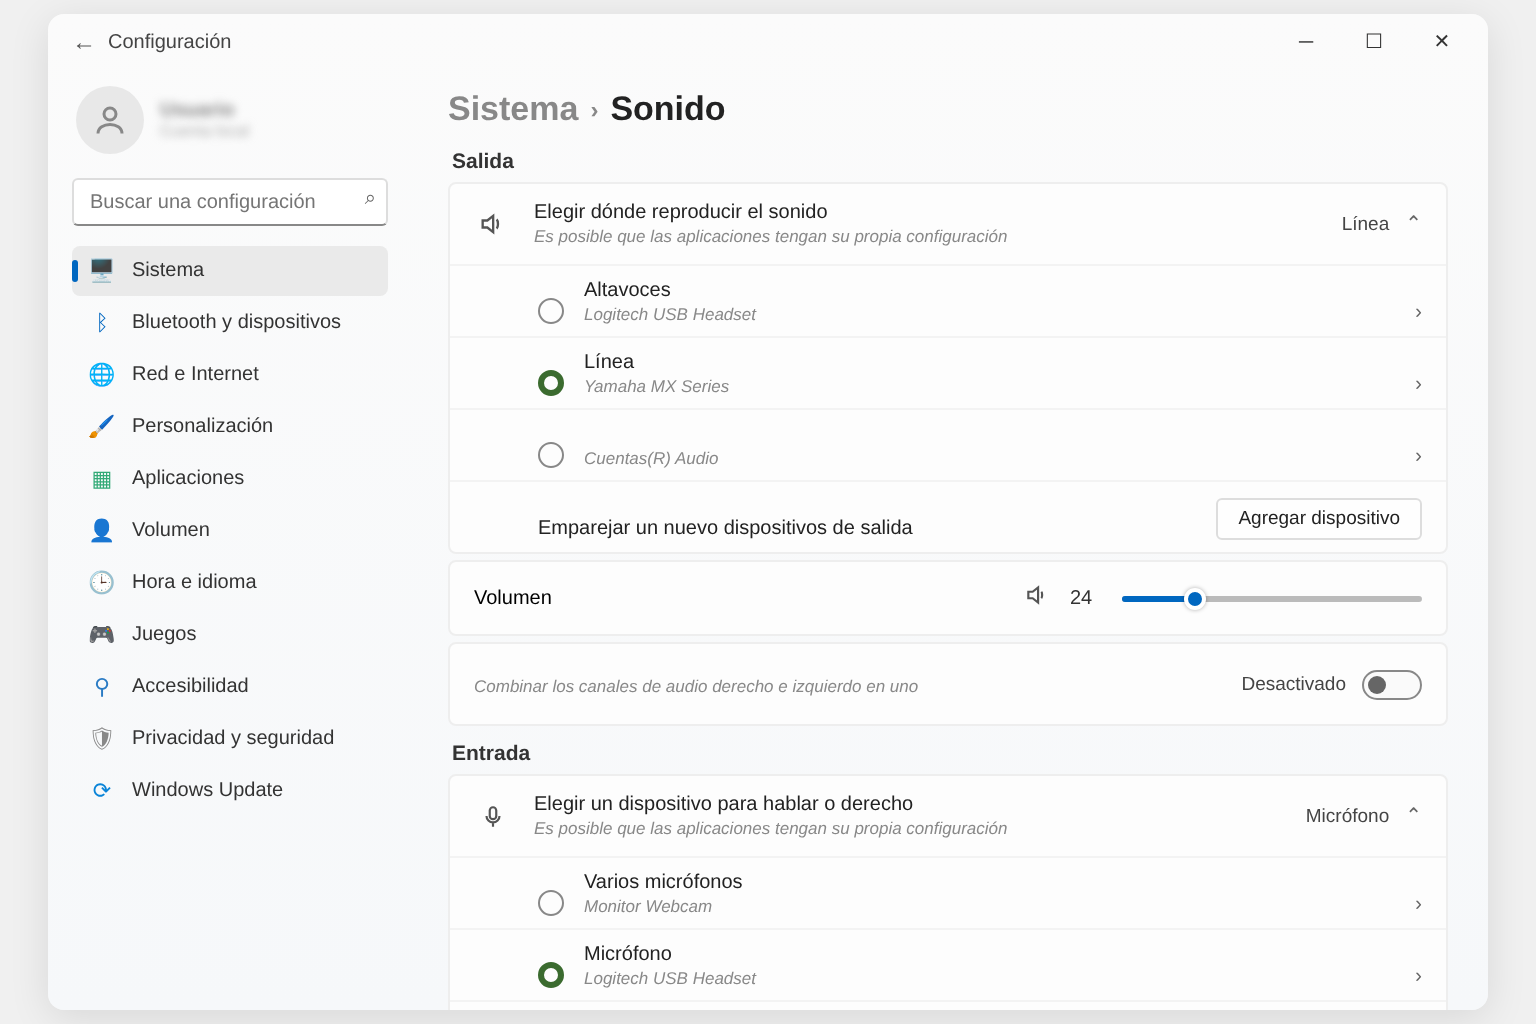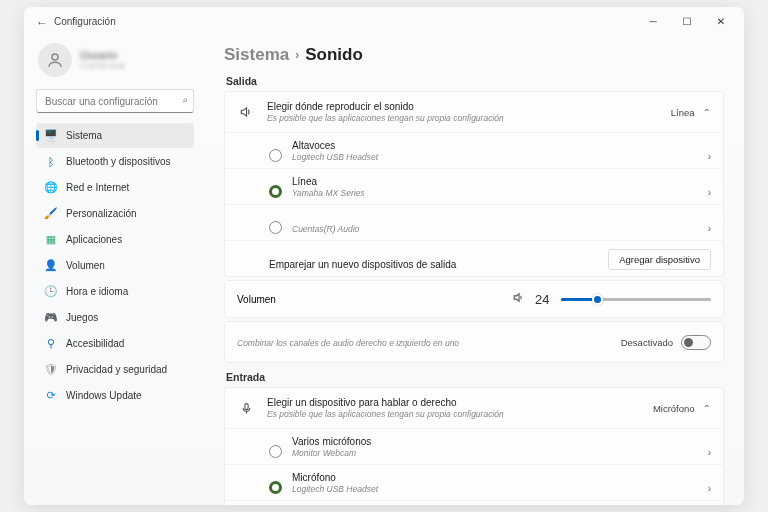--- a/index.html
+++ b/index.html
@@ -39,21 +39,21 @@
   .chevron { color: #666; font-size: 10px; }
   .radio { width: 13px; height: 13px; border: 1px solid #888; border-radius: 50%; display: inline-block; position: relative; }
   .radio.sel { border: 3px solid #3b6b2f; }
   .radio.sel::after { content: ""; }
   .subrow { padding: 6px 12px 6px 44px; display: flex; align-items: flex-end; gap: 10px; min-height: 36px; border-top: 1px solid #f3f3f3; }
   .subrow .row-text { flex: 1; }
   .btn { background: #fefefe; border: 1px solid #ddd; border-radius: 3px; padding: 4px 10px; font-size: 9.5px; color: #222; cursor: pointer; }
   .vol-row { display: flex; align-items: center; padding: 10px 12px; gap: 10px; }
   .vol-label { flex: 1; font-size: 10px; }
   .vol-ico { color: #555; font-size: 12px; }
-  .vol-val { font-size: 13px; color: #333; width: 16px; }
+  .vol-val { font-size: 10px; color: #333; width: 16px; }
   .slider { width: 150px; height: 3px; background: #bbb; border-radius: 2px; position: relative; }
   .slider-fill { position: absolute; left: 0; top: 0; bottom: 0; background: #0067c0; border-radius: 2px; }
   .slider-thumb { position: absolute; top: -4px; width: 11px; height: 11px; background: #0067c0; border: 2px solid #fff; border-radius: 50%; box-shadow: 0 0 2px rgba(0,0,0,0.3); margin-left: -5px; }
   .toggle { width: 30px; height: 15px; border: 1px solid #888; border-radius: 8px; position: relative; background: #fafafa; }
   .toggle::after { content: ""; position: absolute; left: 2px; top: 2px; width: 9px; height: 9px; background: #666; border-radius: 50%; }
   .main::-webkit-scrollbar { width: 0; }
 </style>
 </head>
 <body>
 

